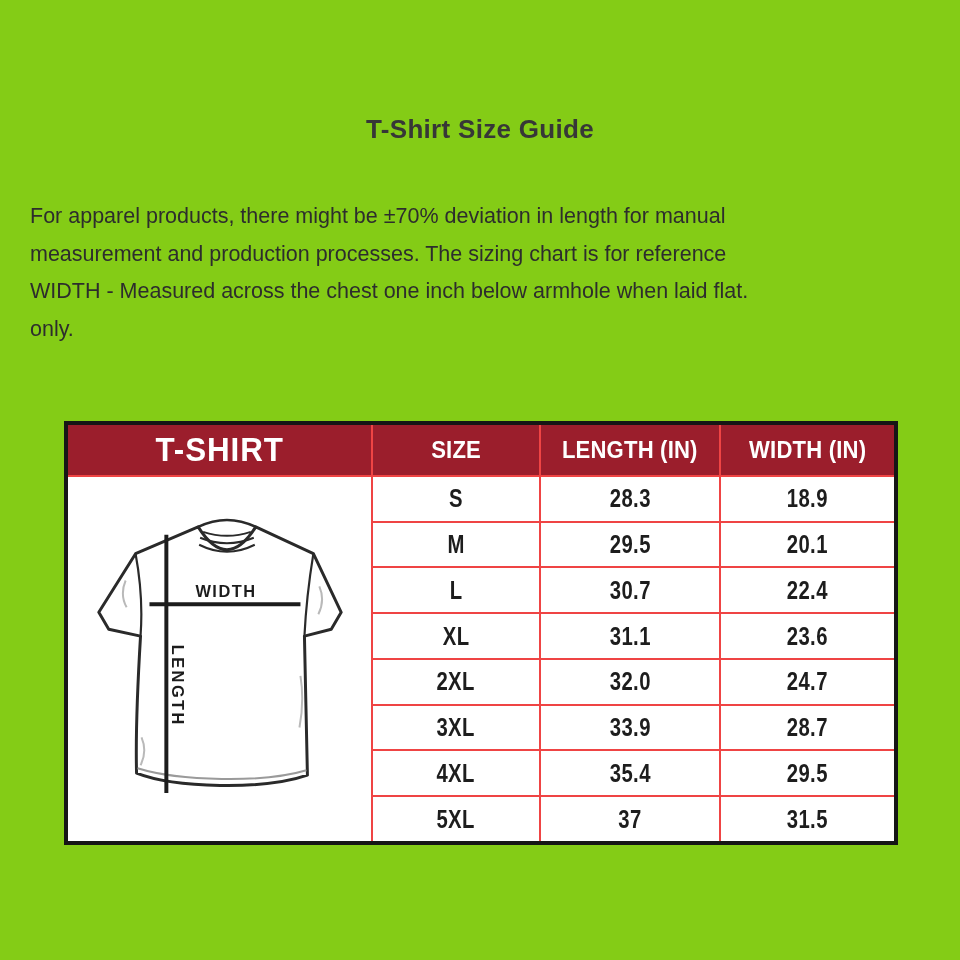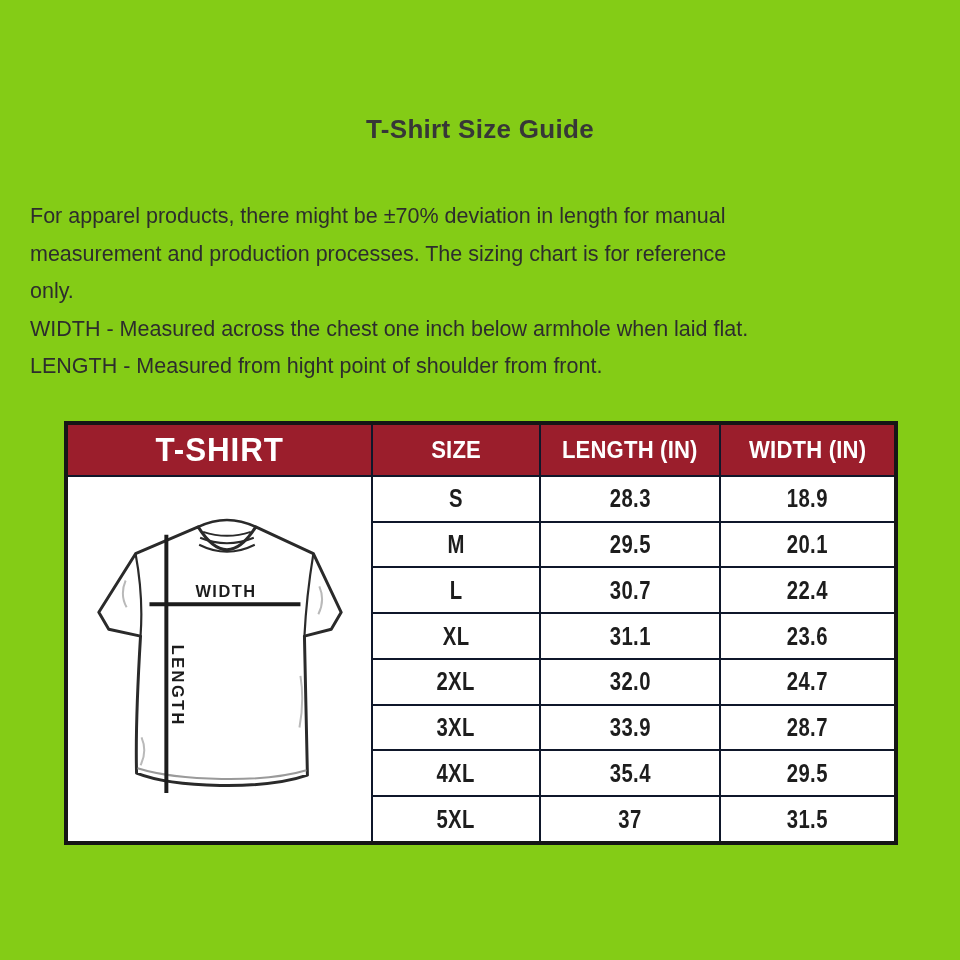--- a/index.html
+++ b/index.html
@@ -21,21 +21,21 @@
     font-size:21.5px;line-height:37.6px;color:#2d2d2d;
   }
 
   table.size-table{
     position:absolute;left:64px;top:421px;
     width:830px;border-collapse:collapse;table-layout:fixed;
     border:4px solid #161616;background:#fff;
   }
   table.size-table th,
   table.size-table td{
-    border:2px solid #0f172a;text-align:center;vertical-align:middle;padding:0;
+    border:2px solid #ef4444;text-align:center;vertical-align:middle;padding:0;
   }
   tr.head th{
     background:#9B1E2C;color:#ffffff;height:50px;font-weight:bold;
   }
   th.product span{display:inline-block;font-size:33px;letter-spacing:1px;transform:scaleX(.95);}
   th.col span{display:inline-block;font-size:24px;letter-spacing:.2px;transform:scaleX(.92);}
   td.val{height:43px;font-weight:bold;color:#1d1d1d;}
   td.val span{display:inline-block;font-size:26px;transform:scaleX(.78);letter-spacing:.5px;}
   td.illu{vertical-align:middle;text-align:center;background:#fff;text-decoration:underline;}
   svg text{font-family:"Liberation Sans", sans-serif;}
@@ -43,23 +43,22 @@
 </head>
 <body>
 
 <div class="canvas">
 
   <div class="title">T-Shirt Size Guide</div>
 
   <div class="intro">
     <div class="intro-line">For apparel products, there might be ±70% deviation in length for manual</div>
     <div class="intro-line">measurement and production processes. The sizing chart is for reference</div>
+    <div class="intro-line">WIDTH - Measured across the chest one inch below armhole when laid flat.</div>
     <div class="intro-line">only.</div>
-    <div class="intro-line">WIDTH - Measured across the chest one inch below armhole when laid flat.</div>
-    <div class="intro-line">LENGTH - Measured from hight point of shoulder from front.</div>
   </div>
 
   <table class="size-table">
     <colgroup>
       <col style="width:306px">
         <col style="width:168px">
         <col style="width:180px">
         <col style="width:176px">
     </colgroup>
     <tbody>

